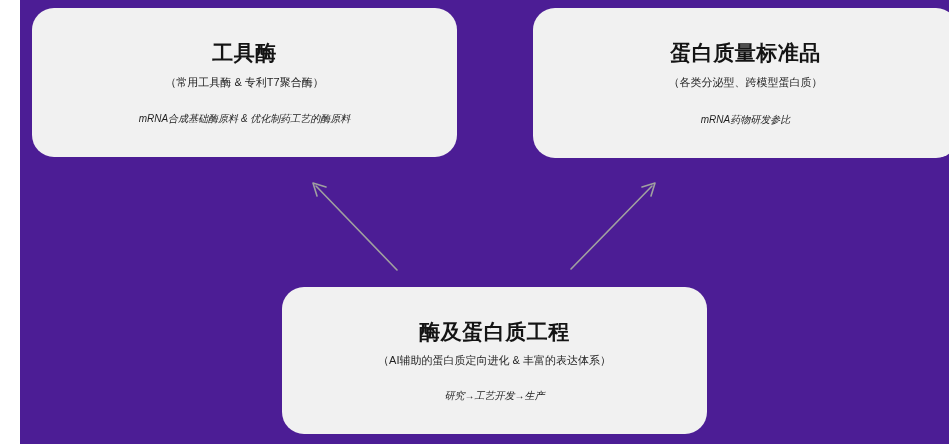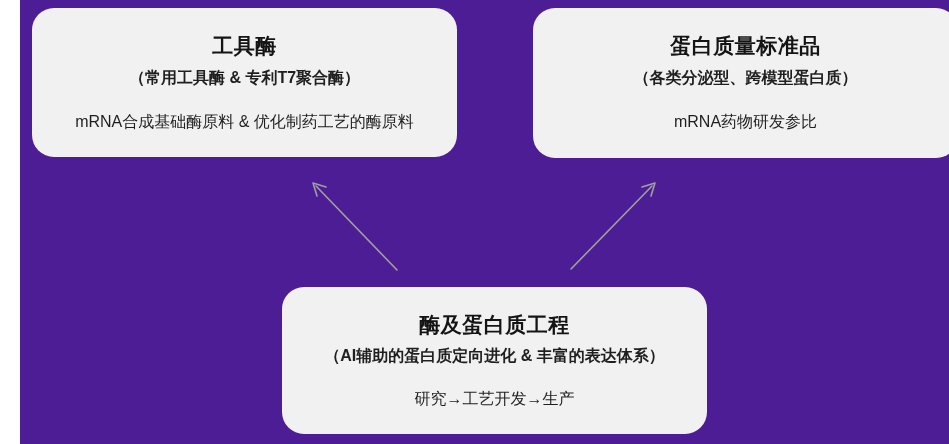--- a/index.html
+++ b/index.html
@@ -42,32 +42,33 @@
     text-align: center;
   }
   .node-title {
     font-size: 21px;
     font-weight: bold;
     letter-spacing: 0.5px;
     color: #141414;
     line-height: 1.25;
   }
   .node-subtitle {
-    font-size: 16px;
-    font-weight: bold;
+    font-size: 11px;
+    font-weight: normal;
     color: #1f1f1f;
     line-height: 1.3;
     margin-top: 9px;
   }
   .node-detail {
-    font-size: 16px;
+    font-size: 10px;
     font-weight: normal;
     color: #1f1f1f;
     line-height: 1.3;
     margin-top: 23px;
+    font-style: italic;
   }
   #node-tool-enzyme {
     left: 12px;
     top: 8px;
     width: 425px;
     height: 149px;
   }
   #node-protein-standard {
     left: 513px;
     top: 8px;

